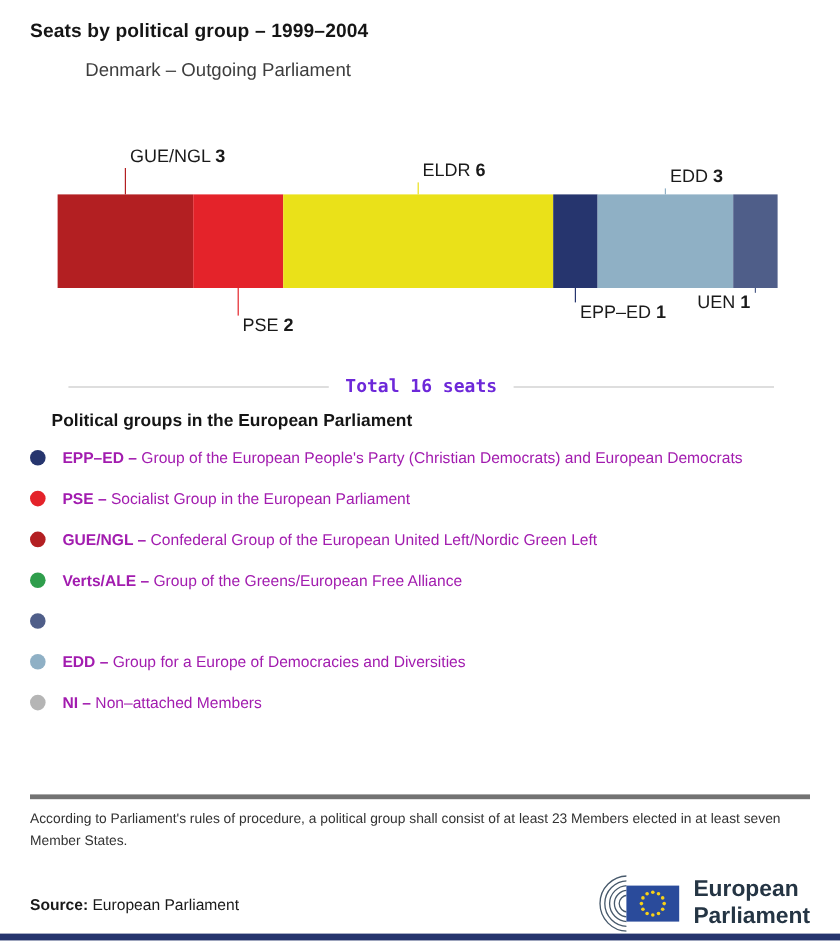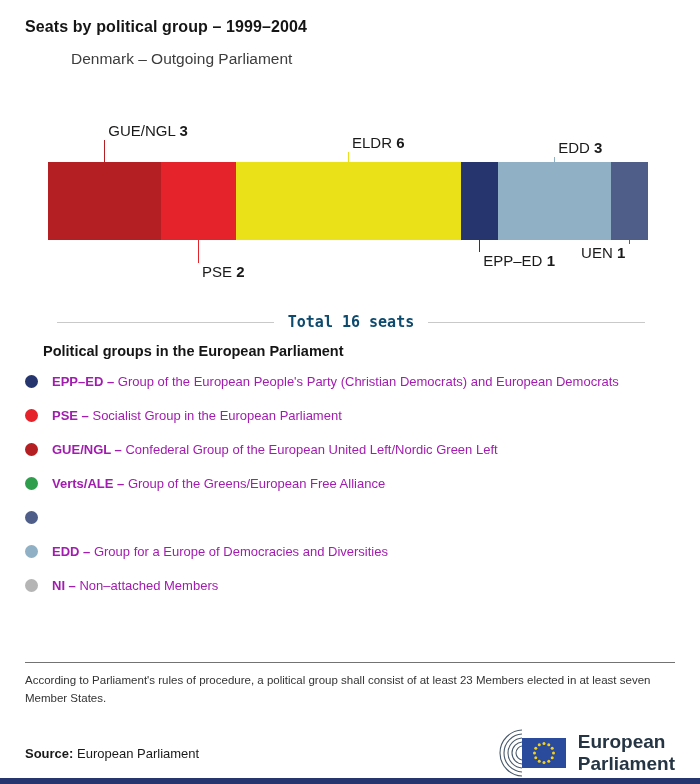--- a/index.html
+++ b/index.html
@@ -10,29 +10,29 @@
   .subtitle{position:absolute;left:27px;top:50px;font-size:15.5px;font-weight:400;color:#3d3d3d;margin-left:44px;}
 
   .chart{position:absolute;left:0;top:110px;width:700px;height:195px;}
   .bar-segment{position:absolute;}
   .marker-line{position:absolute;width:1px;}
   .bar-label{position:absolute;font-size:15px;line-height:14px;height:14px;white-space:nowrap;color:#1a1a1a;}
   .bar-label b{font-weight:700;}
 
   .total-row{position:absolute;left:57px;right:55px;top:313px;height:18px;display:flex;align-items:center;gap:14px;}
   .total-row .rule{flex:1;height:1px;background:#c9c9c9;}
-  .total-label{font-family:"DejaVu Sans Mono",monospace;font-weight:700;font-size:15px;color:#0c4a6e;white-space:nowrap;}
+  .total-label{font-family:"DejaVu Sans Mono",monospace;font-weight:700;font-size:15px;color:#6d28d9;white-space:nowrap;}
 
   .legend-title{position:absolute;left:43px;top:343px;margin:0;font-size:14.5px;font-weight:700;color:#151515;}
   .legend{position:absolute;left:25px;top:364px;width:655px;}
   .legend-item{height:34px;display:flex;align-items:center;gap:14px;font-size:13px;color:#a21caf;}
   .legend-dot{width:13px;height:13px;border-radius:50%;flex:0 0 13px;}
   .legend-text b{font-weight:700;}
 
-  .note{position:absolute;left:25px;right:25px;top:662px;border-top:1px solid #737373;padding-top:9px;font-size:11.5px;line-height:1.55;color:#333;}
+  .note{position:absolute;left:25px;right:25px;top:662px;border-top:4px solid #737373;padding-top:9px;font-size:11.5px;line-height:1.55;color:#333;}
 
   .footer{position:absolute;left:25px;right:25px;top:728px;height:50px;display:flex;align-items:center;justify-content:space-between;}
   .source{font-size:13px;color:#1a1a1a;}
   .source b{font-weight:700;}
   .logo{display:flex;align-items:center;gap:8px;}
   .logo-text{font-size:19px;font-weight:700;color:#253544;line-height:1.15;}
 
   .bottom-bar{position:absolute;left:0;right:0;bottom:0;height:6px;background:#26356e;}
 </style>
 </head>

